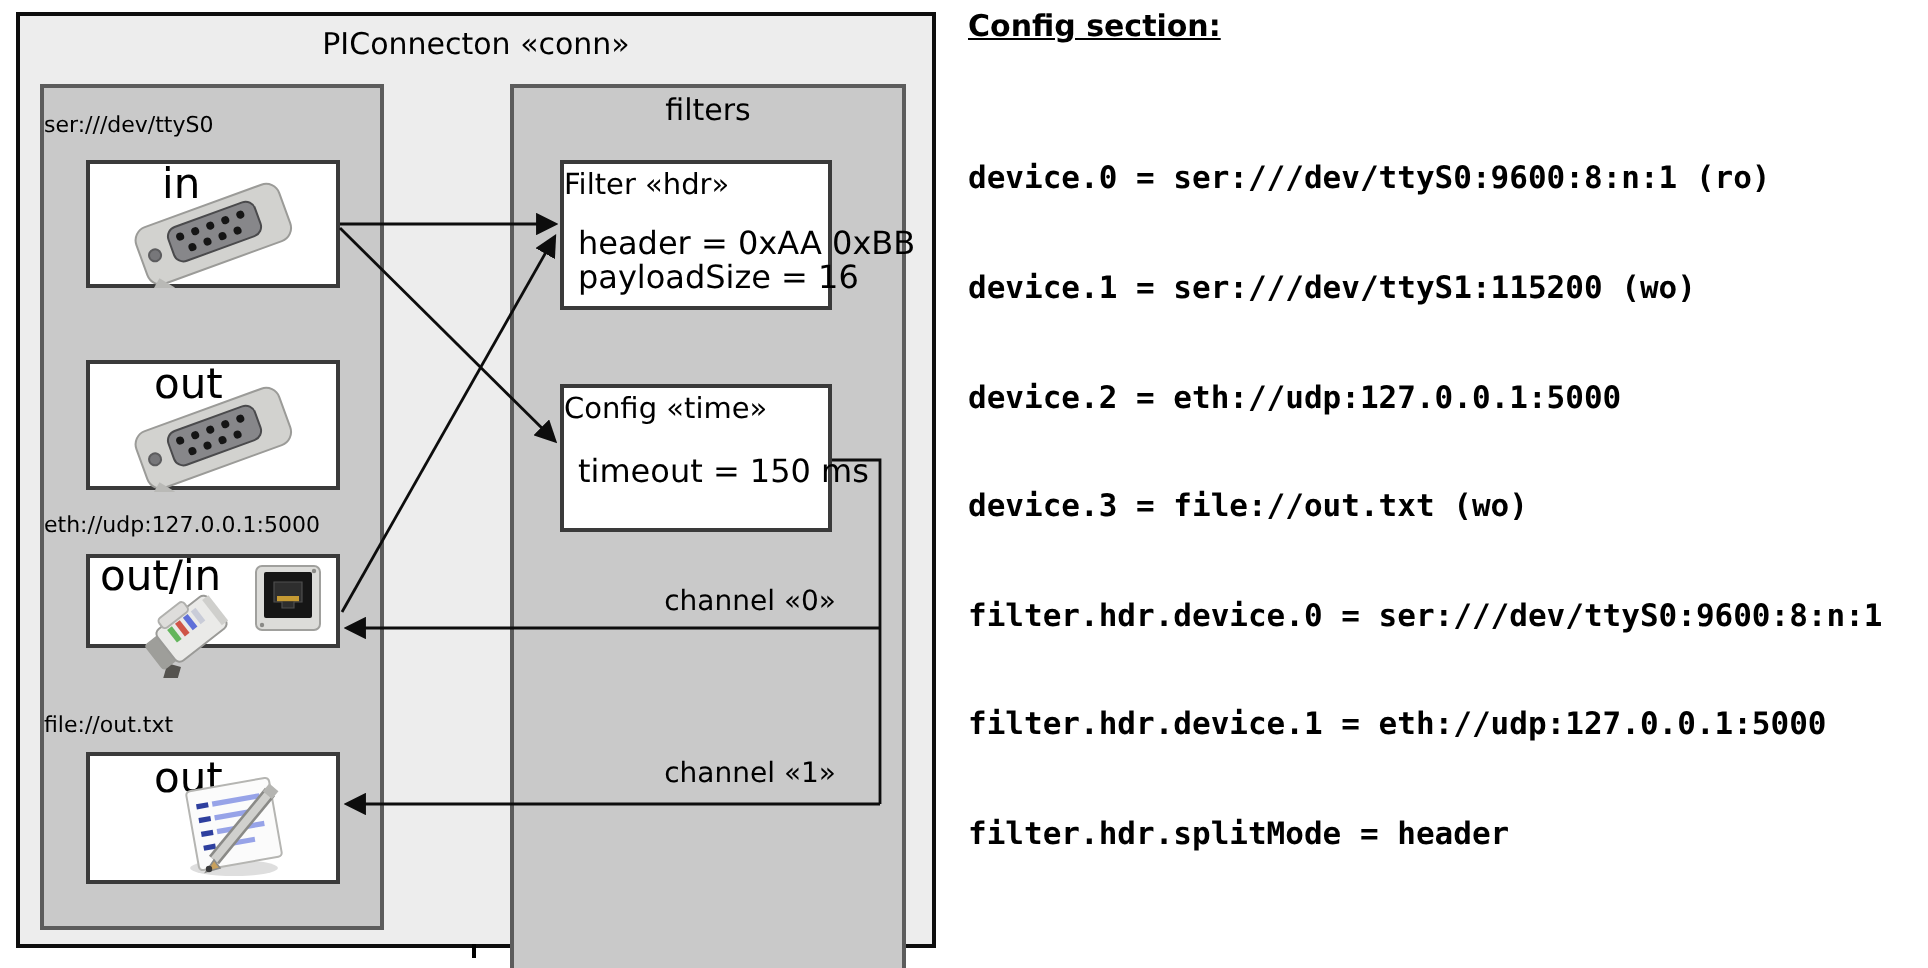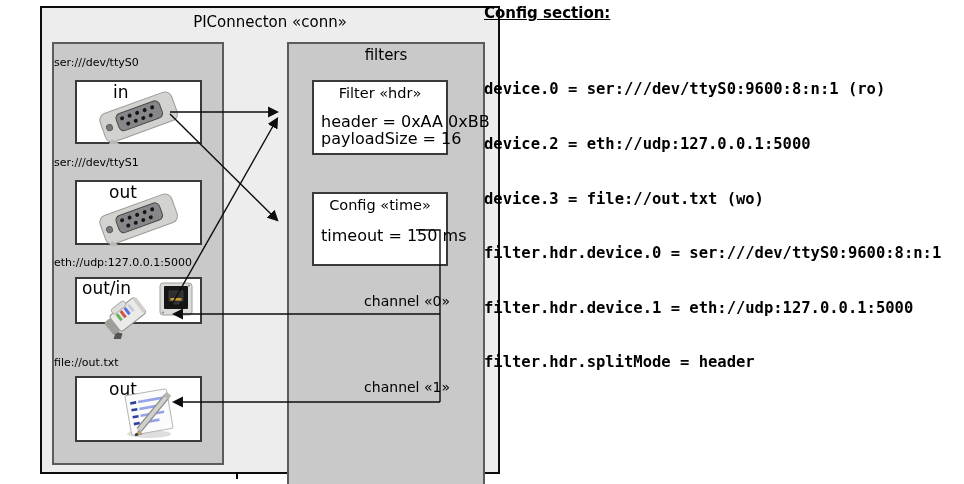--- a/index.html
+++ b/index.html
@@ -1,37 +1,37 @@
 <!DOCTYPE html>
 <html><head>
 <meta charset="utf-8">
 <style>
   html,body{margin:0;padding:0;background:#fff;}
   .canvas{position:relative;width:964px;height:484px;background:#ffffff;
           font-family:"DejaVu Sans",sans-serif;color:#000;overflow:hidden;}
 
   
   .outer{position:absolute;left:8px;top:6px;width:460px;height:468px;
-         border:2px solid #0d0d0d;background:#ededed;box-sizing:border-box;margin-left:32px;}
+         border:2px solid #0d0d0d;background:#ededed;box-sizing:border-box;}
   .diagram-title{position:absolute;left:0;right:0;top:5px;text-align:center;
          font-size:15px;white-space:nowrap;}
 
   .panel{position:absolute;background:#c9c9c9;border:2px solid #5c5c5c;box-sizing:border-box;}
   .devices-panel{left:10px;top:34px;width:172px;height:423px;}
   .filters-panel{left:245px;top:34px;width:198px;height:459px;}
   .panel-title{position:absolute;left:0;right:0;top:2px;text-align:center;font-size:15px;}
 
   .dev-label{position:absolute;left:0;right:0;font-size:11px;white-space:nowrap;}
   .dev-box{position:absolute;left:21px;width:127px;background:#ffffff;
            border:2px solid #3a3a3a;box-sizing:border-box;}
-  .dir{position:absolute;font-size:17px;line-height:17px;text-align:center;}
+  .dir{position:absolute;font-size:21px;line-height:17px;text-align:center;}
 
   .filter-box{position:absolute;left:23px;width:136px;background:#ffffff;
               border:2px solid #3a3a3a;box-sizing:border-box;}
-  .f-title{position:absolute;left:0;right:0;top:3px;text-align:center;font-size:14.5px;white-space:nowrap;}
+  .f-title{position:absolute;left:0;right:0;top:3px;text-align:left;font-size:14.5px;white-space:nowrap;}
   .f-attr{position:absolute;left:7px;font-size:16px;white-space:nowrap;}
 
   .ch-label{position:absolute;right:33px;font-size:14px;white-space:nowrap;}
 
   .wires{position:absolute;left:0;top:0;z-index:10;pointer-events:none;}
   .bottom-tick{position:absolute;left:236px;top:472px;width:2px;height:7px;background:#000;z-index:11;}
 
   
   .config-heading{position:absolute;left:484px;top:4px;
         font-family:"DejaVu Sans",sans-serif;font-weight:bold;font-size:15px;text-decoration:underline;}
@@ -65,21 +65,20 @@
             <circle cx="48" cy="29.5" r="2" fill="#151515"></circle>
               <circle cx="56" cy="29.5" r="2" fill="#151515"></circle>
             <circle cx="64" cy="29.5" r="2" fill="#151515"></circle>
               <circle cx="72" cy="29.5" r="2" fill="#151515"></circle>
             <circle cx="29" cy="27" r="3" fill="#77777a" stroke="#5c5c5e"></circle>
             <path d="M30,42 q-10,8 -14,16" stroke="#b9b9b6" stroke-width="9" fill="none"></path>
           </g>
         </svg>
       </div>
 
-      <div class="dev-label" style="top:112px">ser:///dev/ttyS1</div>
       <div class="dev-box" style="top:136px;height:65px">
         <div class="dir" style="left:32px;top:2px">out</div>
         <svg class="icon-svg" style="left:2px;top:10px" width="120" height="54" viewBox="0 0 120 54">
           <g transform="rotate(-20 60 28)">
             <rect x="22" y="12" width="76" height="30" rx="7" fill="#d2d2cf" stroke="#9b9b98"></rect>
             <rect x="38" y="17" width="46" height="18" rx="5" fill="#87878a" stroke="#4a4a4c"></rect>
             <circle cx="44" cy="22.5" r="2" fill="#151515"></circle>
               <circle cx="52" cy="22.5" r="2" fill="#151515"></circle>
             <circle cx="60" cy="22.5" r="2" fill="#151515"></circle>
               <circle cx="68" cy="22.5" r="2" fill="#151515"></circle>
@@ -178,20 +177,21 @@
       <line x1="440" y1="314" x2="174" y2="314" marker-end="url(#arr)"></line>
       <line x1="440" y1="402" x2="174" y2="402" marker-end="url(#arr)"></line>
     </g>
   </svg>
   <div class="bottom-tick"></div>
 
   <div>
     <div class="config-heading">Config section:</div>
     <div class="config-lines">
       <div>device.0 = ser:///dev/ttyS0:9600:8:n:1 (ro)</div>
+      <div>device.1 = ser:///dev/ttyS1:115200 (wo)</div>
       <div>device.2 = eth://udp:127.0.0.1:5000</div>
       <div>device.3 = file://out.txt (wo)</div>
       <div>filter.hdr.device.0 = ser:///dev/ttyS0:9600:8:n:1</div>
       <div>filter.hdr.device.1 = eth://udp:127.0.0.1:5000</div>
       <div>filter.hdr.splitMode = header</div>
       
       
       
       
       

